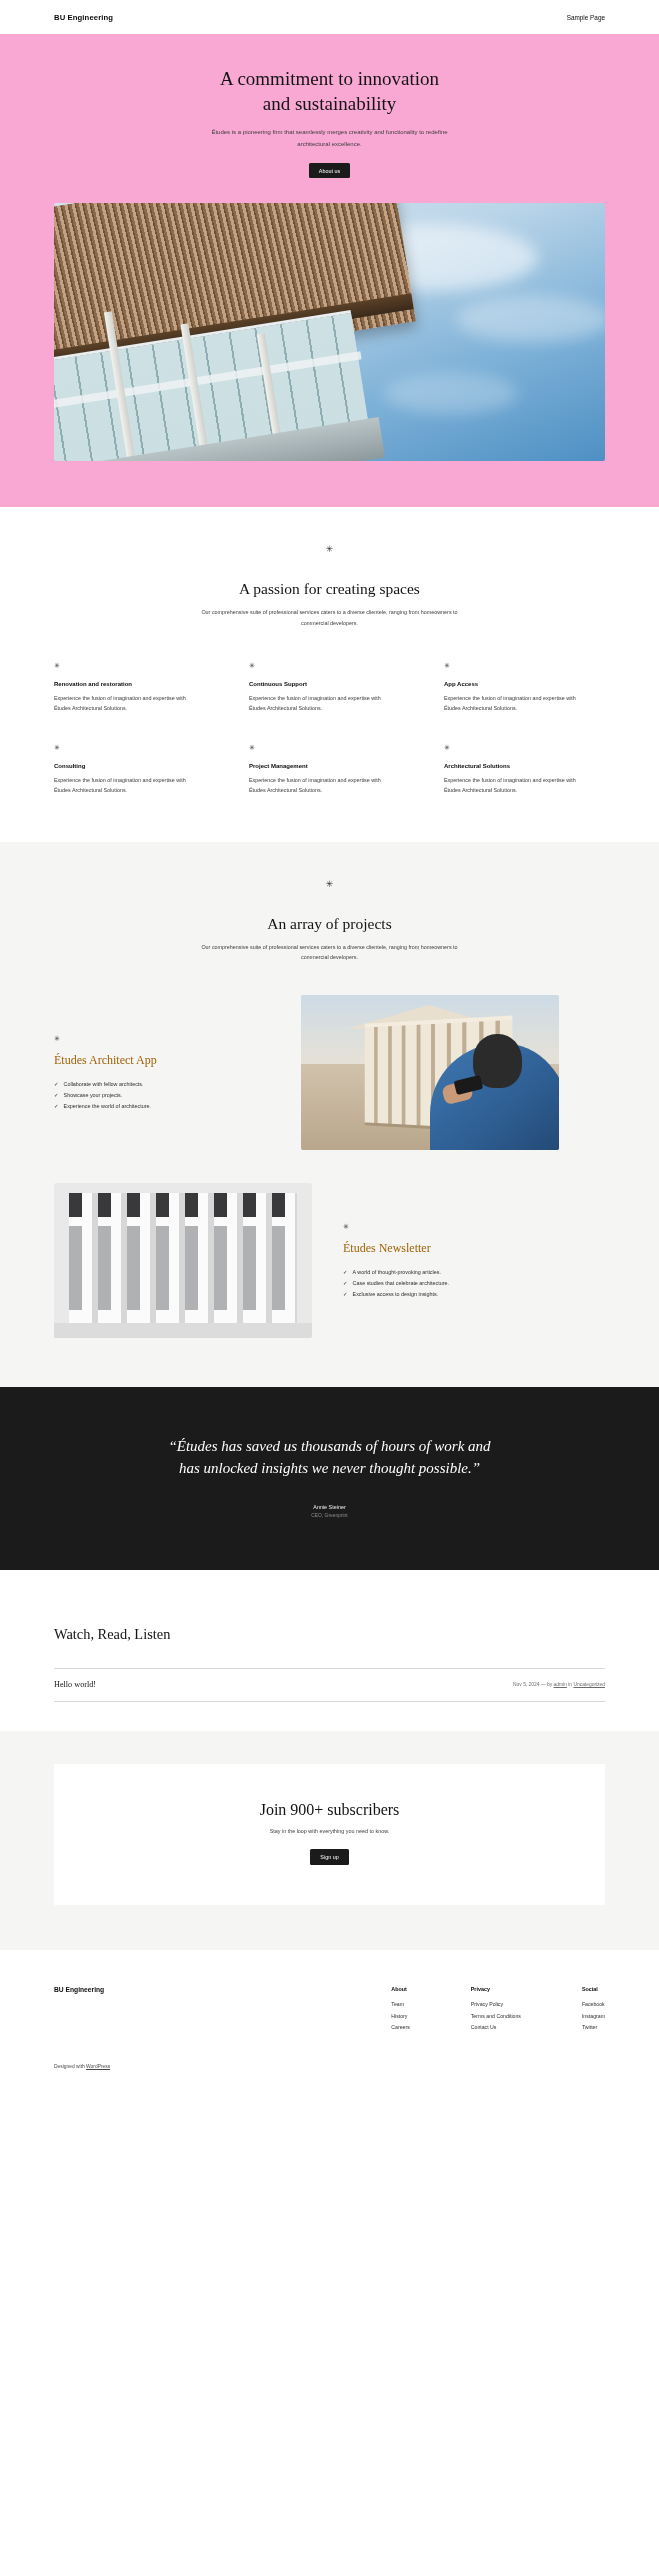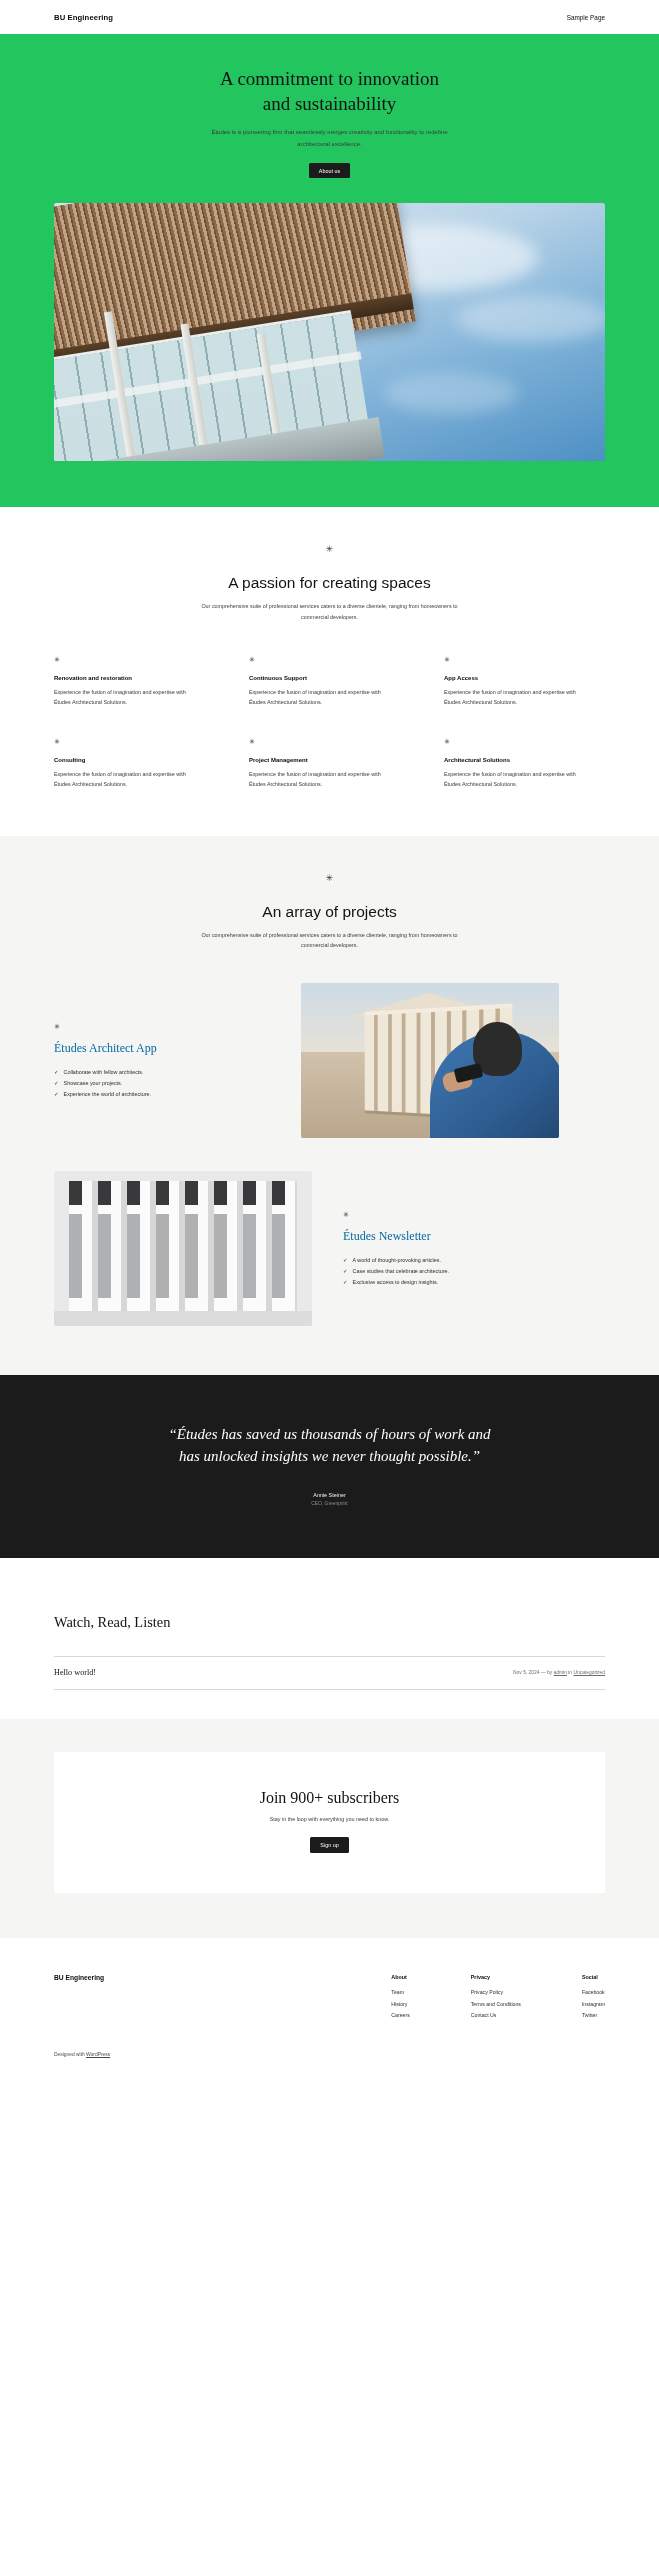--- a/index.html
+++ b/index.html
@@ -28,21 +28,21 @@
   }
   .nav { display: flex; gap: 14.4px; }
   .nav a {
     font-size: 6.4px;
     color: #0b0b0b;
     text-decoration: none;
   }
 
   
   .hero {
-    background: #22c55e;
+    background: #f9a8d4;
     padding: 32px 0 46px 0;
     text-align: center;
   }
   .hero h1 {
     font-family: "Liberation Serif", serif;
     font-weight: 400;
     font-size: 19px;
     line-height: 1.32;
     color: #131313;
     max-width: 319px;
@@ -152,26 +152,26 @@
   .section.alt { background: #f5f5f3; }
   .sec-inner { width: 551px; margin: 0 auto; }
   .asterisk {
     display: block;
     text-align: center;
     font-size: 8.8px;
     color: #2b2b2b;
     line-height: 1;
   }
   .sec-title {
-    font-family: Liberation Sans, sans-serif;
+    font-family: Liberation Serif, serif;
     font-weight: 400;
     font-size: 15.5px;
     text-align: center;
     color: #131313;
-    margin-top: 20px;
+    margin-top: 26px;
   }
   .sec-sub {
     margin: 9.3px auto 0 auto;
     max-width: 268px;
     text-align: center;
     font-size: 5.4px;
     line-height: 1.9;
     color: #3d3d3d;
   }
   .services {
@@ -202,21 +202,21 @@
     align-items: center;
     gap: 31px;
     margin-top: 33px;
   }
   .res-col-text { width: 216px; }
   .res-title {
     font-family: "Liberation Serif", serif;
     font-size: 12px;
     font-weight: 400;
     margin-top: 10.3px;
-    color: #0369a1;
+    color: #a16207;
   }
   .check-list { margin-top: 10.3px; list-style: none; }
   .check-list li {
     font-size: 5.4px;
     color: #2f2f2f;
     padding: 2.6px 0;
     display: flex;
     gap: 5.2px;
     align-items: flex-start;
   }

